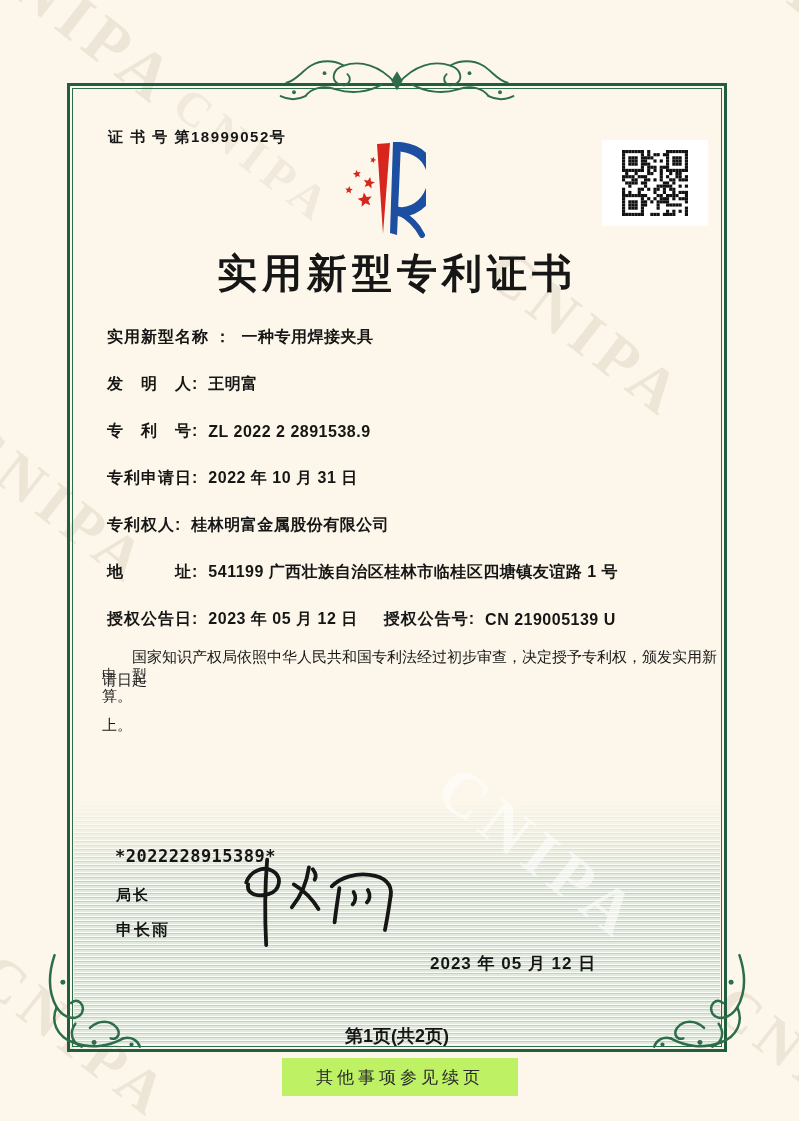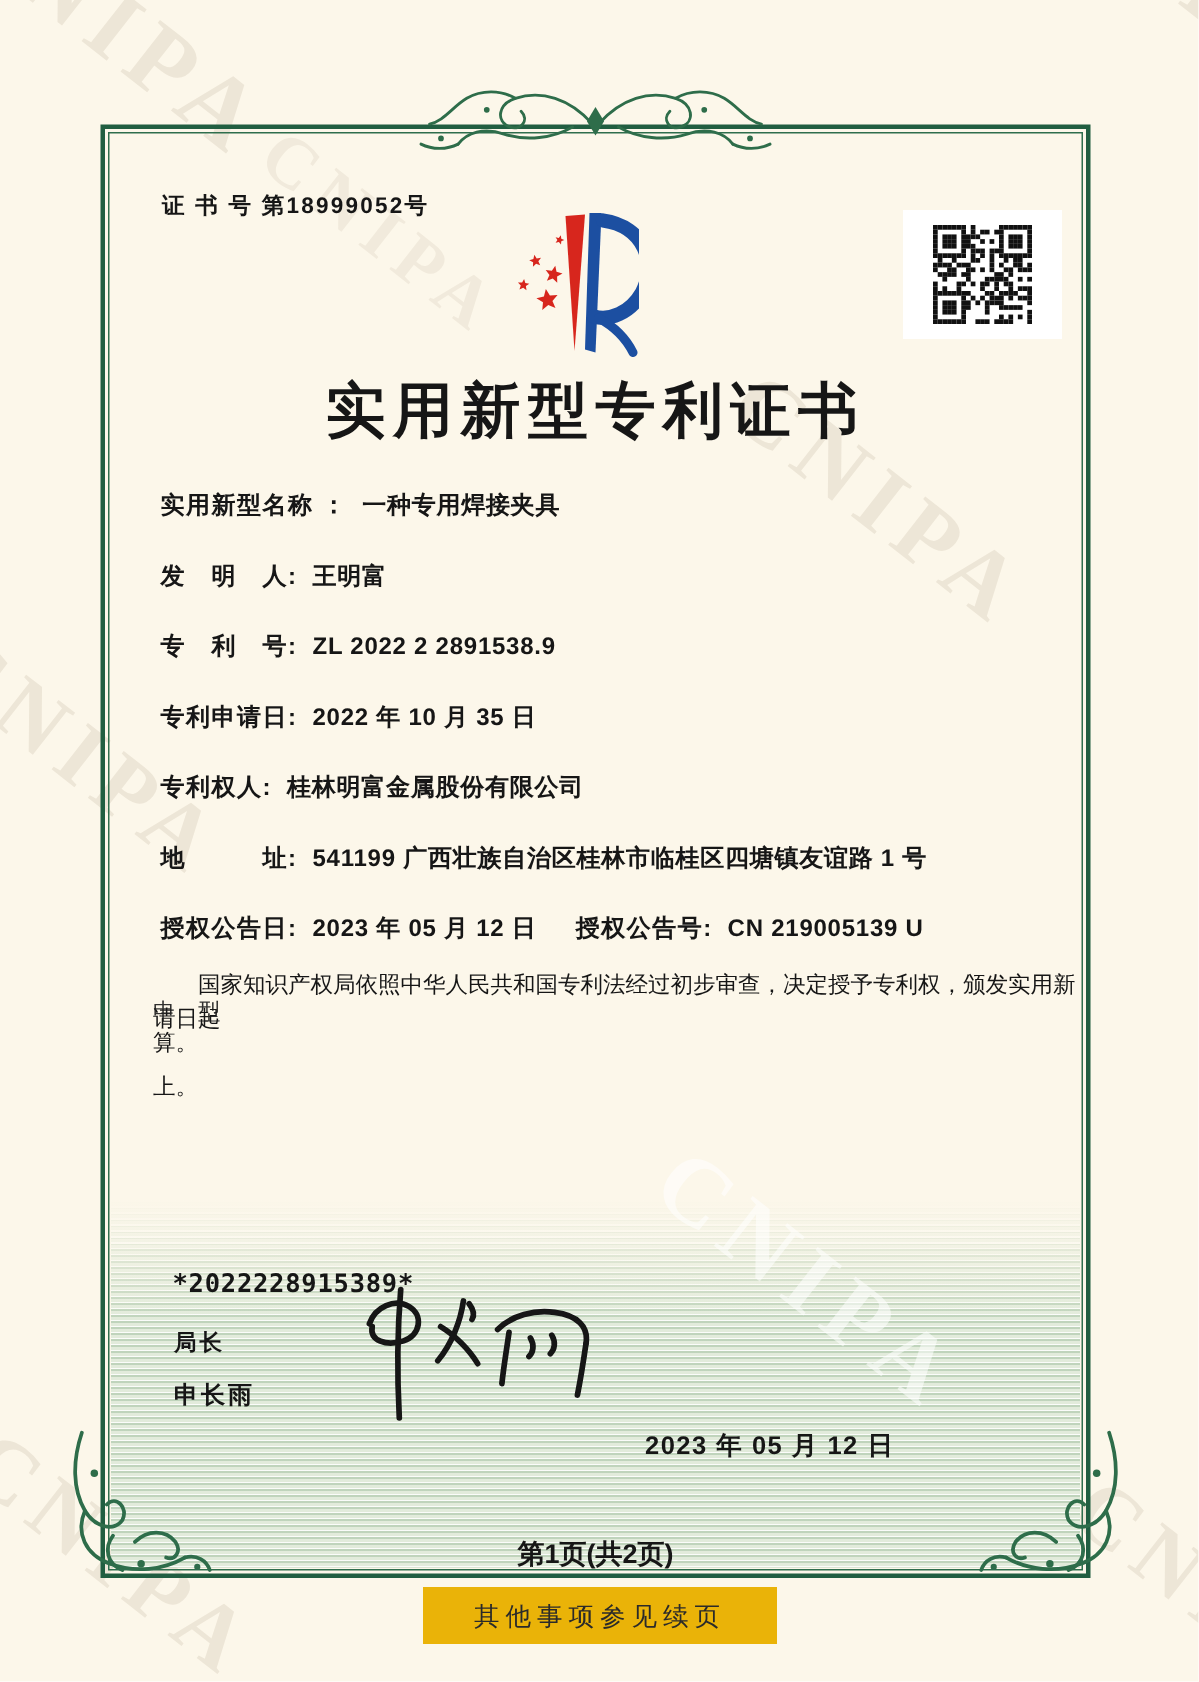--- a/index.html
+++ b/index.html
@@ -56,21 +56,21 @@
   .ghost{position:absolute;top:-5px;color:#1a1a1a;opacity:0.9;}
   
   .barnum{position:absolute;left:45px;top:730px;font-family:"DejaVu Sans Mono",monospace;
           font-size:17px;font-weight:bold;letter-spacing:0.5px;margin-top:30px;}
   .sig-title{position:absolute;left:46px;top:800px;font-size:15px;font-weight:600;letter-spacing:2px;}
   .sig-name{position:absolute;left:46px;top:834px;font-size:16px;font-weight:700;letter-spacing:2px;}
   .sig-hand{position:absolute;left:140px;top:768px;}
   .sig-date{position:absolute;left:360px;top:866px;font-size:17px;font-weight:600;letter-spacing:1px;}
   .pageno{position:absolute;left:0;width:100%;top:938px;text-align:center;font-size:18px;font-weight:600;}
   
-  .contband{position:absolute;left:282px;top:1058px;width:236px;height:38px;background:#eab308;
+  .contband{position:absolute;left:282px;top:1058px;width:236px;height:38px;background:#bef264;
             display:flex;align-items:center;justify-content:center;}
   .contnote{font-family:"Liberation Serif","DejaVu Serif",serif;font-size:17px;
             letter-spacing:4px;color:#2a2a2a;}
 </style>
 </head>
 <body>
 
 <div class="page">
 
   <span class="wm wm1">CNIPA</span>
@@ -388,21 +388,21 @@
         <div class="field">
           <span class="flabel">发　明　人:</span>
           <span class="fvalue">王明富</span>
         </div>
         <div class="field">
           <span class="flabel">专　利　号:</span>
           <span class="fvalue">ZL 2022 2 2891538.9</span>
         </div>
         <div class="field">
           <span class="flabel">专利申请日:</span>
-          <span class="fvalue">2022 年 10 月 35 日</span>
+          <span class="fvalue">2022 年 10 月 31 日</span>
         </div>
         <div class="field">
           <span class="flabel">专利权人:</span>
           <span class="fvalue">桂林明富金属股份有限公司</span>
         </div>
         <div class="field">
           <span class="flabel">地　　　址:</span>
           <span class="fvalue">541199 广西壮族自治区桂林市临桂区四塘镇友谊路 1 号</span>
         </div>
         <div class="field">

